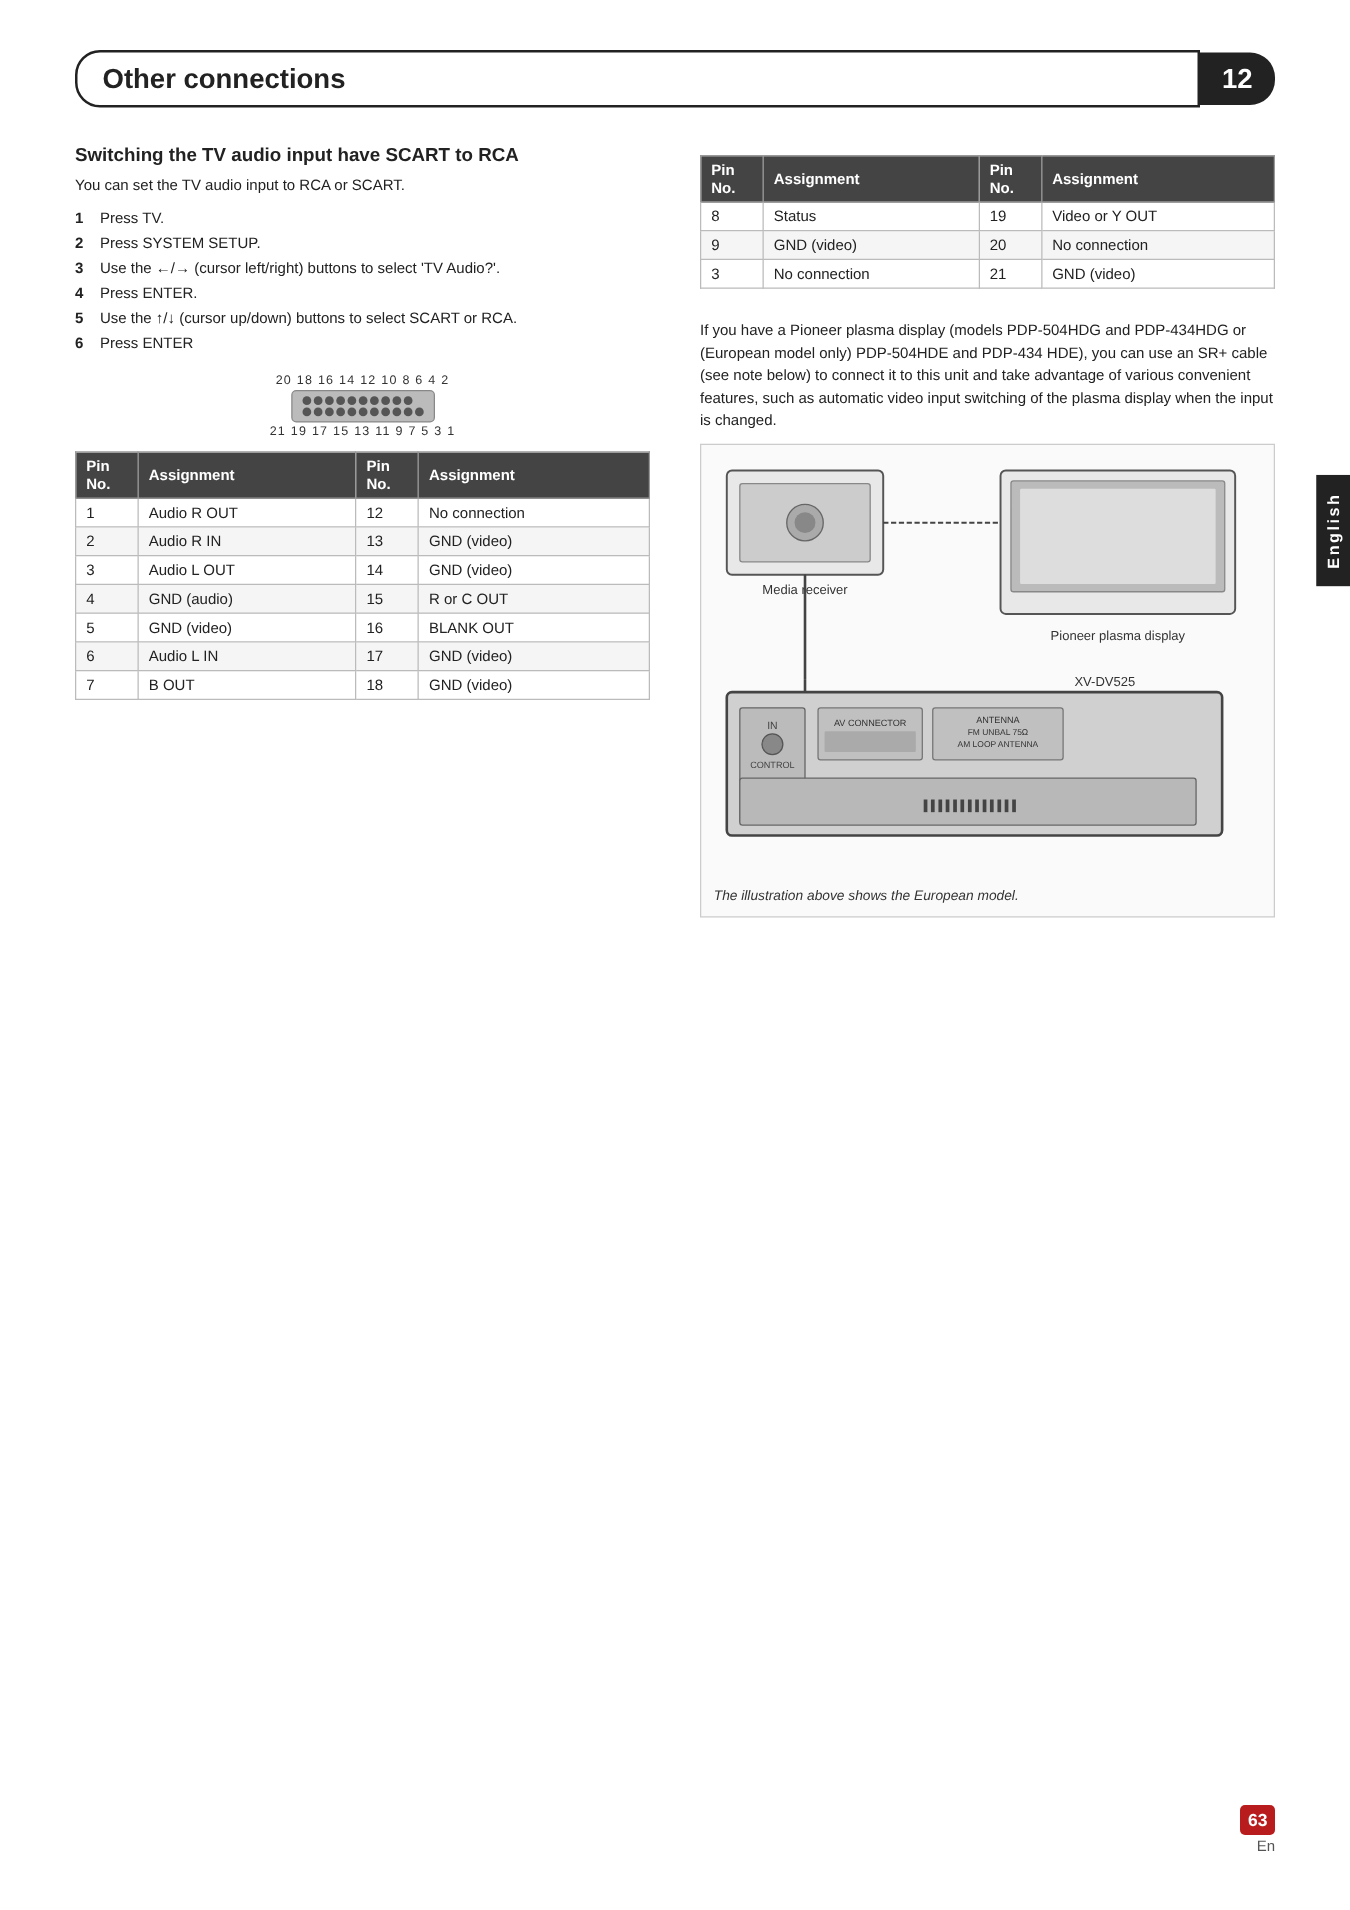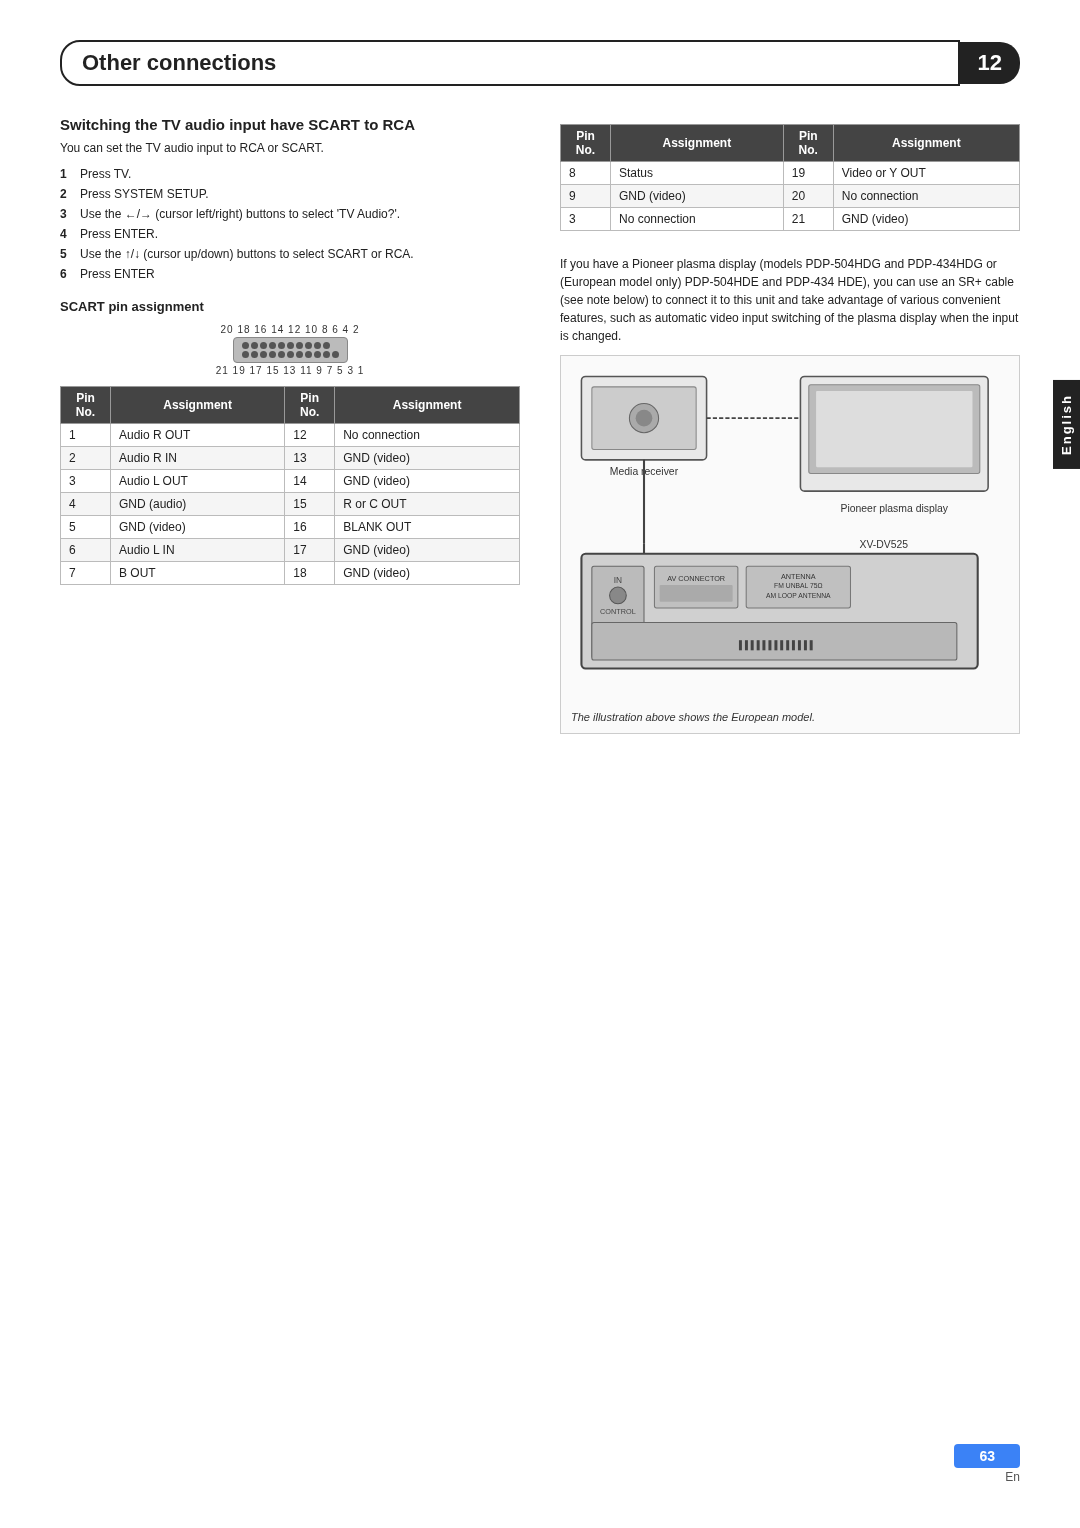--- a/index.html
+++ b/index.html
@@ -53,25 +53,25 @@
       font-size: 13px;
       font-weight: bold;
       letter-spacing: 2px;
     }
 
     
     .page-number-box {
       position: absolute;
       bottom: 60px;
       right: 60px;
-      background: #3b82f6;
+      background: #b91c1c;
       color: #fff;
       font-size: 14px;
       font-weight: bold;
-      padding: 4px 25px;
+      padding: 4px 6px;
       border-radius: 4px;
     }
     .page-en {
       position: absolute;
       bottom: 44px;
       right: 60px;
       font-size: 12px;
       color: #555;
     }
 
@@ -123,21 +123,21 @@
       width: 100%;
       border-collapse: collapse;
       font-size: 12px;
       margin-top: 8px;
       margin-bottom: 12px;
     }
     .pin-table th {
       background: #444;
       color: #fff;
       padding: 4px 8px;
-      text-align: center;
+      text-align: left;
       font-weight: bold;
       border: 1px solid #999;
     }
     .pin-table td {
       padding: 4px 8px;
       border: 1px solid #bbb;
       vertical-align: top;
     }
     .pin-table tr:nth-child(even) td {
       background: #f5f5f5;
@@ -251,21 +251,20 @@
         <span class="step-num">5</span>
         <span>Use the ↑/↓ (cursor up/down) buttons to select SCART or RCA.</span>
       </div>
       <div class="step">
         <span class="step-num">6</span>
         <span>Press ENTER</span>
       </div>
     </div>
 
     <div>
-      <div class="section-subtitle">SCART pin assignment</div>
 
       <div class="scart-diagram">
         <div class="scart-top-nums">20 18 16 14 12 10 8 6 4 2</div>
         <div class="scart-connector">
           <div class="scart-row">
             <div class="scart-pin"></div>
             <div class="scart-pin"></div>
             <div class="scart-pin"></div>
             <div class="scart-pin"></div>
             <div class="scart-pin"></div>

